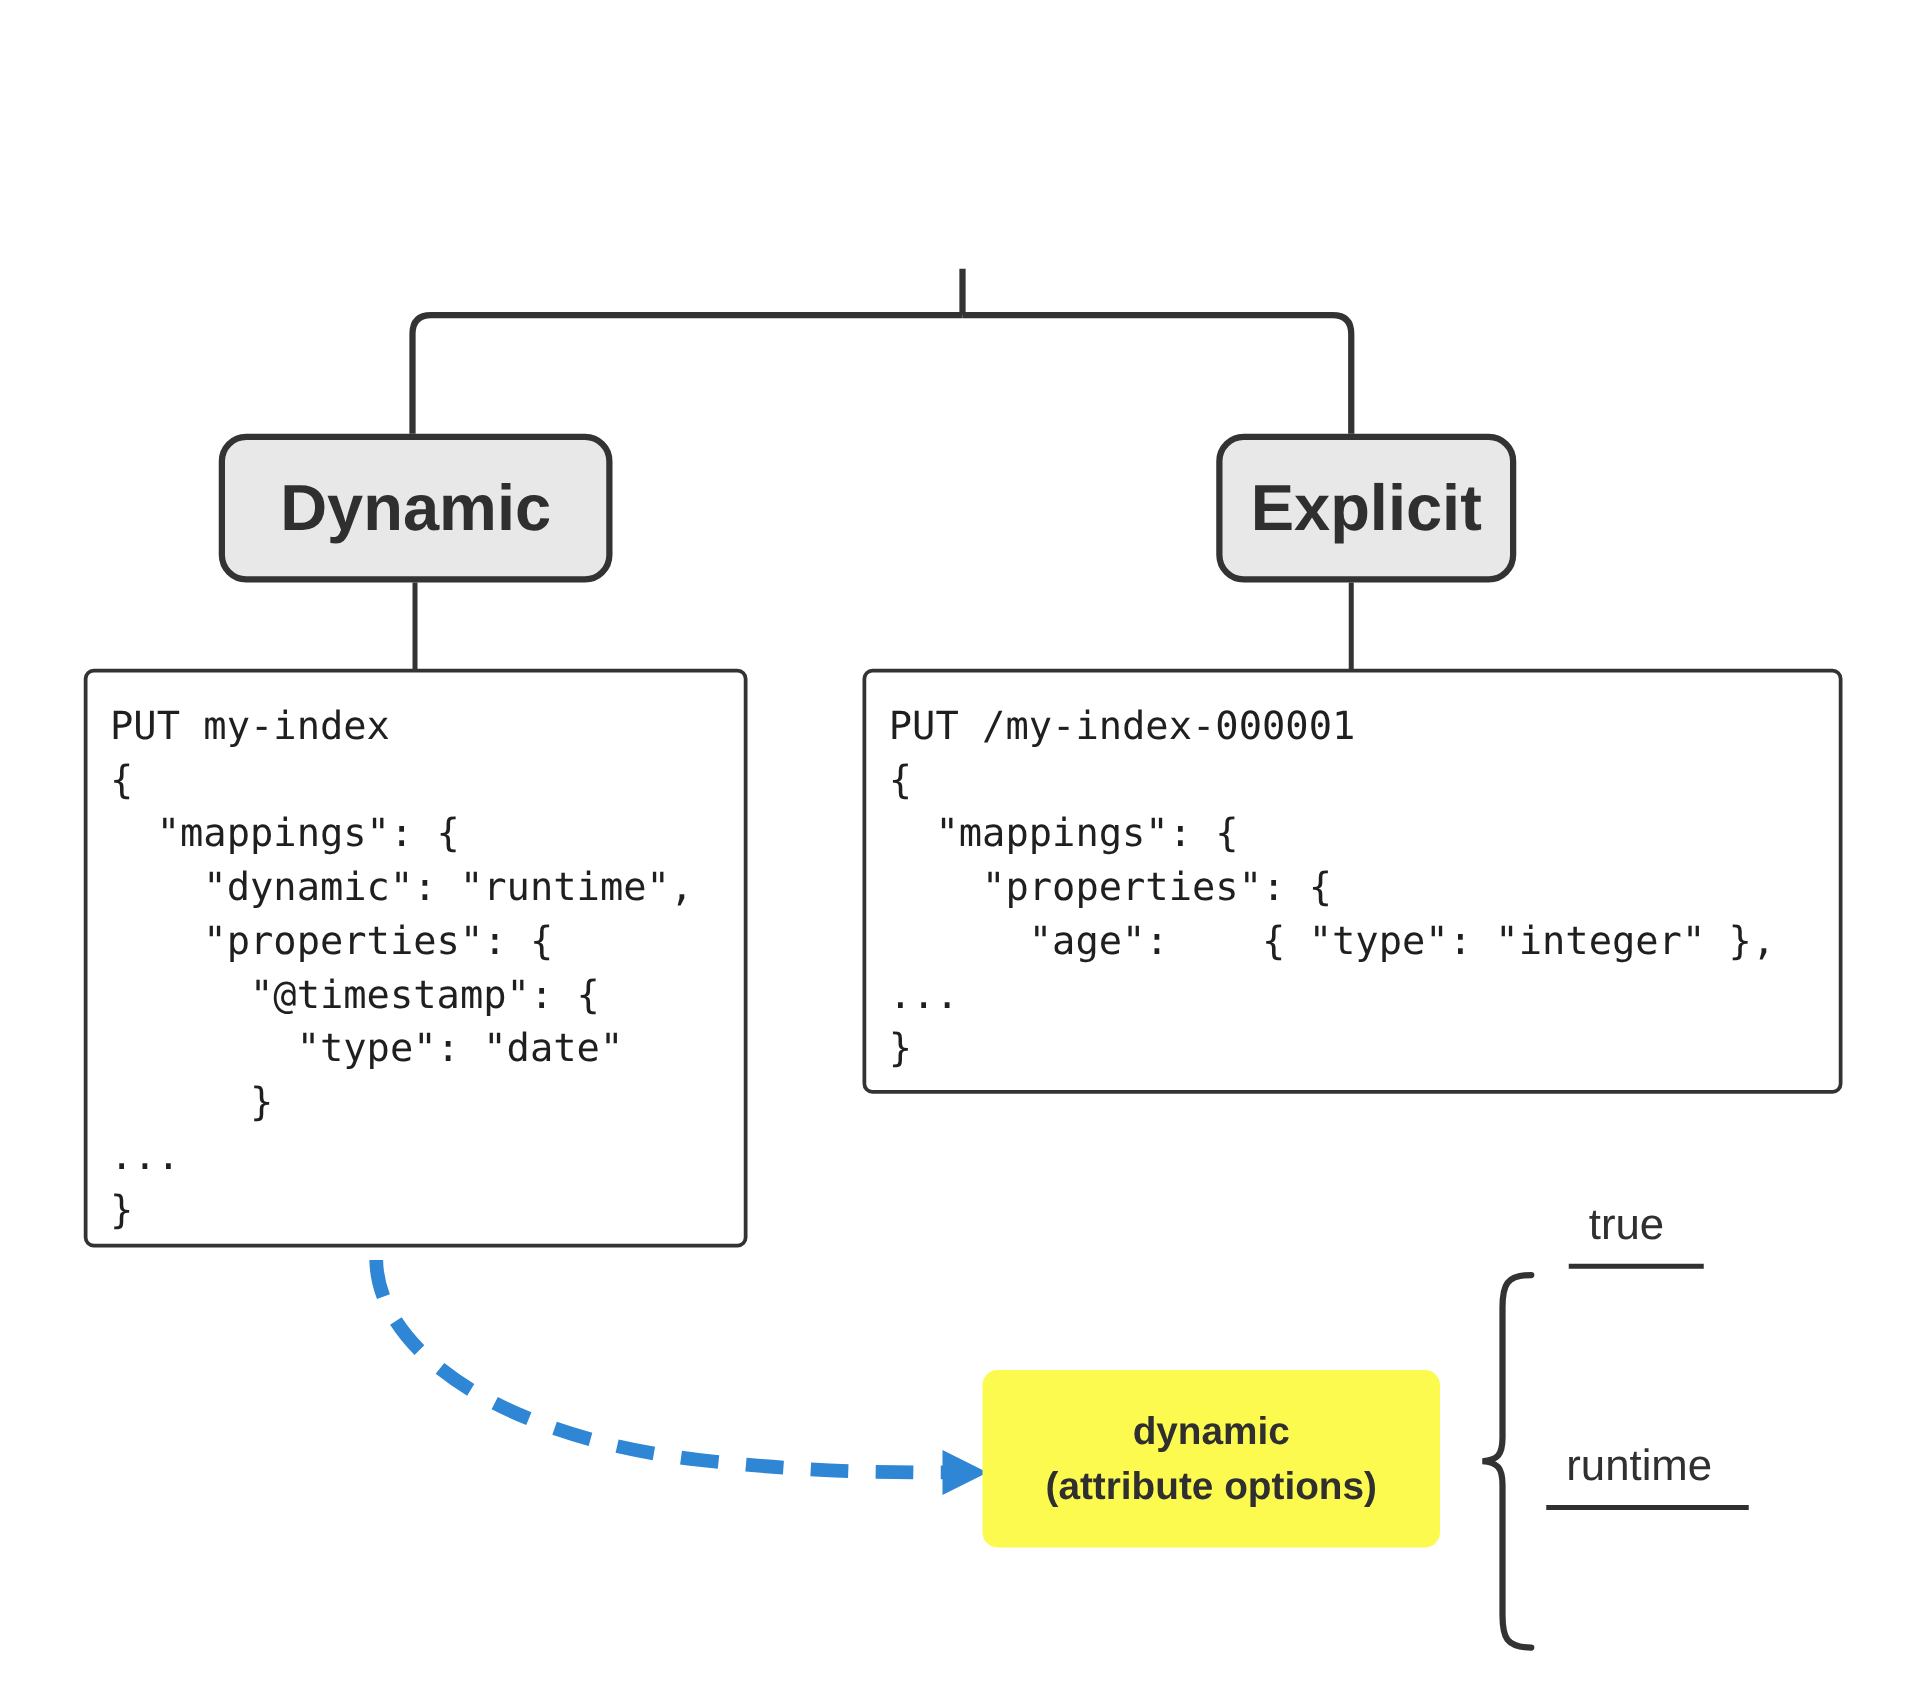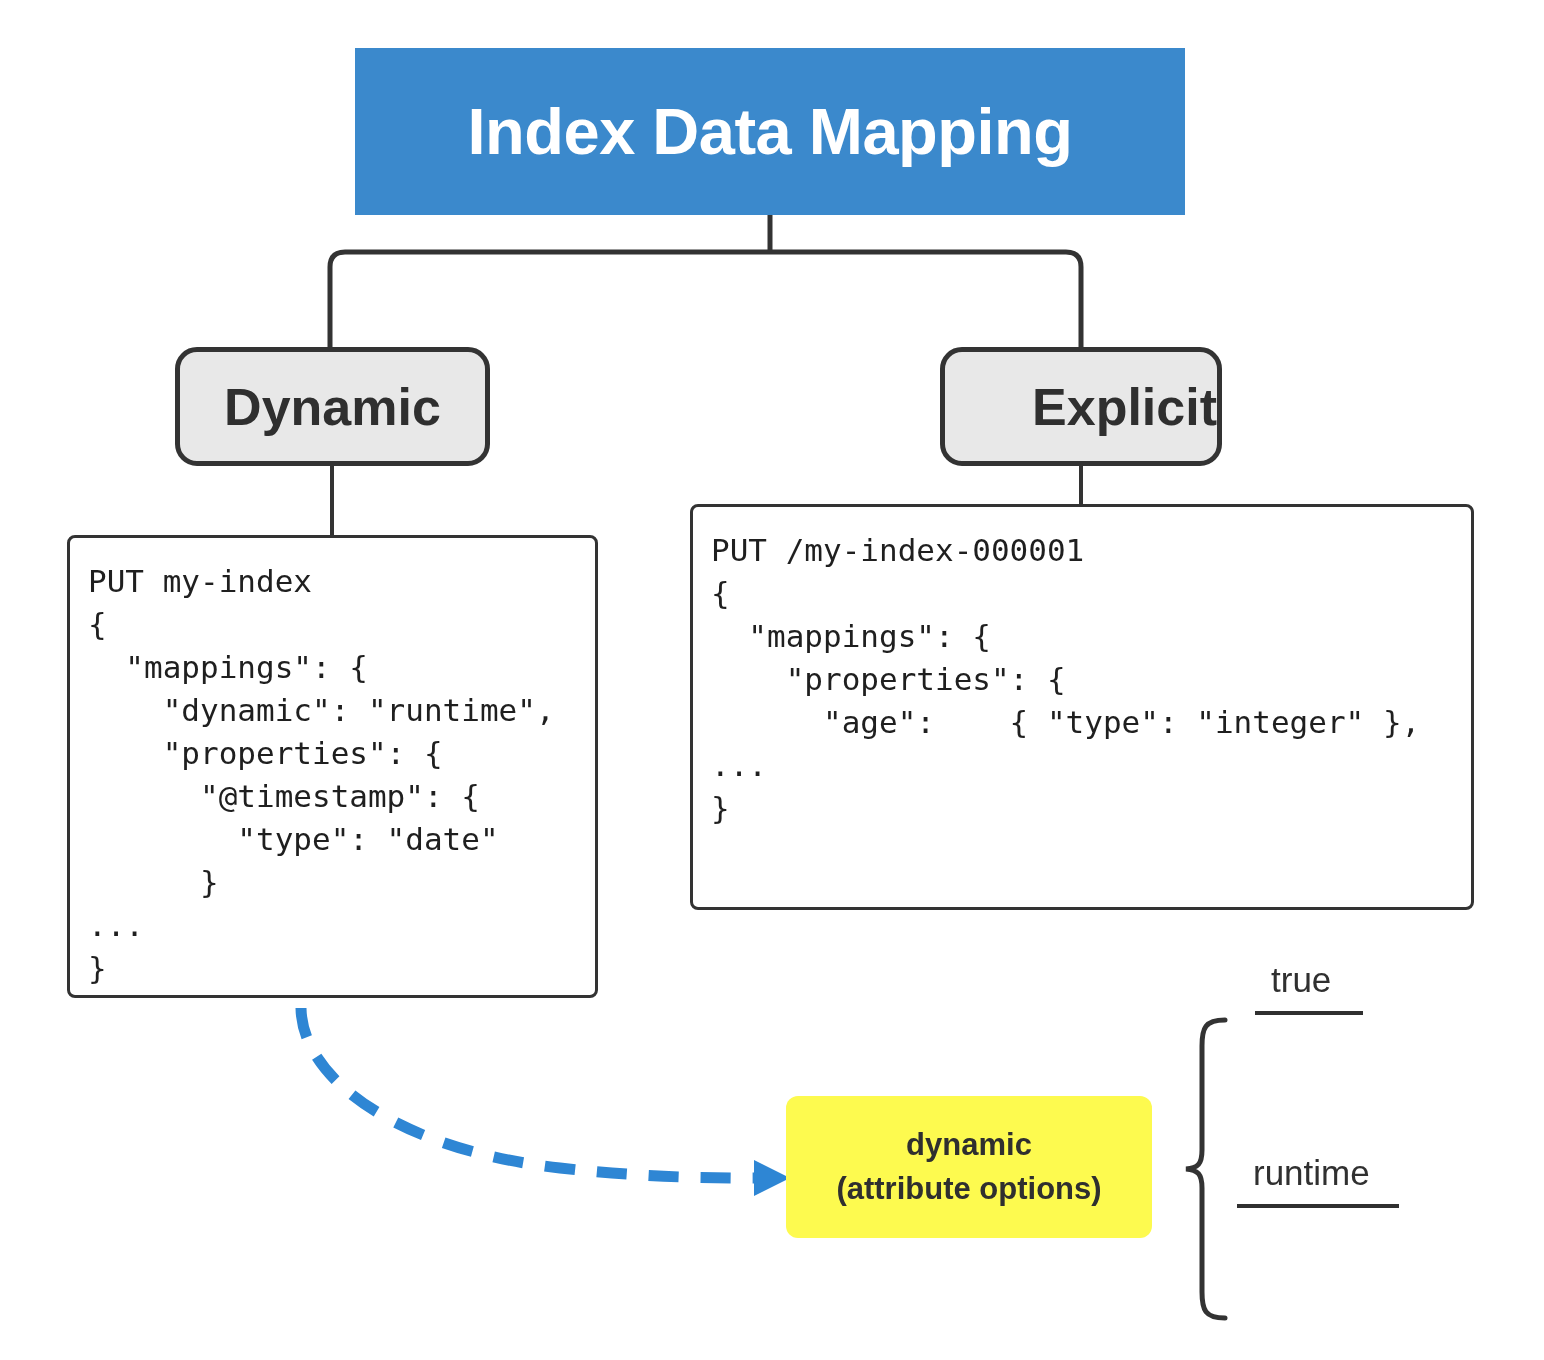--- a/index.html
+++ b/index.html
@@ -47,21 +47,21 @@
     justify-content: center;
     box-sizing: border-box;
   }
   .node-label {
     color: #2f2f2f;
     font-size: 52px;
     font-weight: bold;
     line-height: 1;
   }
   #node-dynamic { left: 175px; top: 347px; width: 315px; height: 119px; }
-  #node-explicit { left: 940px; top: 347px; width: 282px; height: 119px; justify-content: flex-end; }
+  #node-explicit { left: 973px; top: 347px; width: 240px; height: 119px; }
 
   
   .code-box {
     position: absolute;
     background: #ffffff;
     border: 3px solid #333333;
     border-radius: 8px;
     box-sizing: border-box;
     overflow: hidden;
   }
@@ -69,21 +69,21 @@
     font-family: "DejaVu Sans Mono", "Liberation Mono", monospace;
     font-size: 31px;
     line-height: 43px;
     color: #1f1f1f;
     white-space: pre;
     margin: 0;
     padding: 22px 0 0 18px;
     letter-spacing: 0px;
   }
   #code-dynamic { left: 67px; top: 535px; width: 531px; height: 463px; }
-  #code-explicit { left: 690px; top: 504px; width: 784px; height: 406px; }
+  #code-explicit { left: 690px; top: 535px; width: 784px; height: 340px; }
 
   
   #yellow-box {
     position: absolute;
     left: 786px;
     top: 1096px;
     width: 366px;
     height: 142px;
     background: #fdfa4f;
     border-radius: 12px;
@@ -154,23 +154,20 @@
 
     <path d="M 1225 1020
              C 1205 1020 1202 1028 1202 1046
              L 1202 1150
              C 1202 1164 1198 1168 1186 1169
              C 1198 1170 1202 1174 1202 1188
              L 1202 1292
              C 1202 1310 1205 1318 1225 1318" fill="none" stroke="#333333" stroke-width="5" stroke-linecap="round"></path>
   </svg>
 
-  <div id="title-box">
-    <span id="title-text">Index Data Mapping</span>
-  </div>
 
   <div id="node-dynamic" class="node-box">
     <span class="node-label">Dynamic</span>
   </div>
   <div id="node-explicit" class="node-box">
     <span class="node-label">Explicit</span>
   </div>
 
   <div id="code-dynamic" class="code-box">
     <pre class="code-text">PUT my-index

